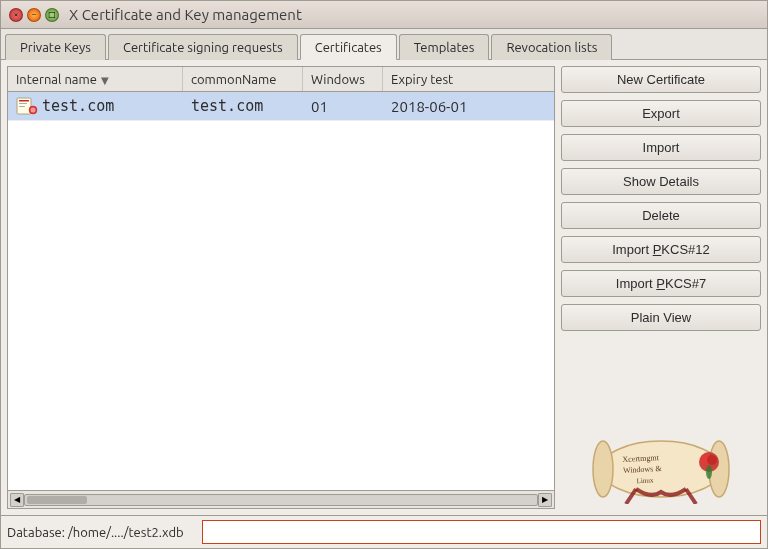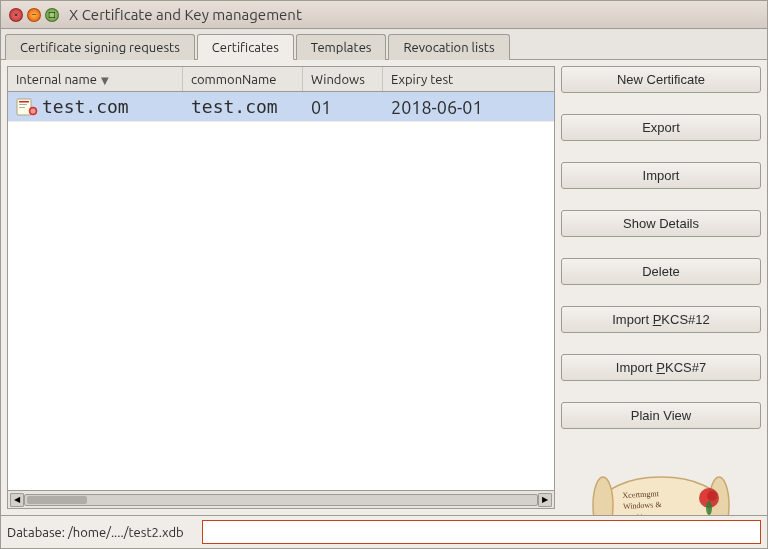--- a/index.html
+++ b/index.html
@@ -120,21 +120,21 @@
     }
     .table-row {
       display: grid;
       grid-template-columns: 175px 120px 80px 110px;
       border-bottom: 1px solid #f0ede8;
       cursor: pointer;
     }
     .table-row.selected { background: #c8d8f0; }
     .td {
       padding: 4px 8px;
-      font-size: 18px;
+      font-size: 15px;
       color: #2c2c2c;
       display: flex;
       align-items: center;
       gap: 4px;
     }
     .cert-icon {
       width: 22px;
       height: 20px;
       flex-shrink: 0;
     }
@@ -171,21 +171,21 @@
       align-items: center;
       justify-content: center;
       font-size: 8px;
       cursor: pointer;
       border-radius: 1px;
     }
     .right-panel {
       width: 200px;
       display: flex;
       flex-direction: column;
-      gap: 21px;
+      gap: 7px;
       flex-shrink: 0;
     }
     .action-btn {
       width: 100%;
       padding: 5px 8px;
       background: linear-gradient(to bottom, #f4f0ec, #e4dfd9);
       border: 1px solid #9e9a94;
       border-radius: 3px;
       cursor: pointer;
       font-size: 13px;
@@ -243,20 +243,23 @@
         <span>−</span>
       </div>
       <div class="win-btn maximize">
         <span>□</span>
       </div>
     </div>
     <span class="title-text">X Certificate and Key management</span>
   </div>
 
   <div class="tabs-bar">
+    <div class="tab">
+      <span>Private Keys</span>
+    </div>
     <div class="tab">
       <span>Certificate signing requests</span>
     </div>
     <div class="tab active">
       <span>Certificates</span>
     </div>
     <div class="tab">
       <span>Templates</span>
     </div>
     <div class="tab">

